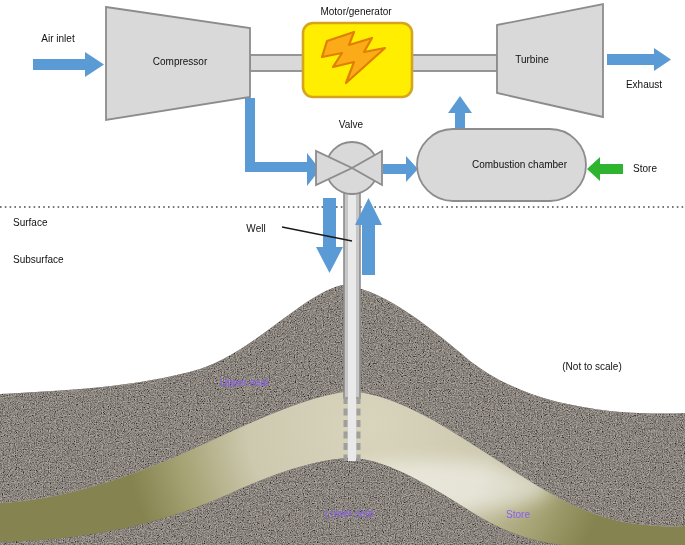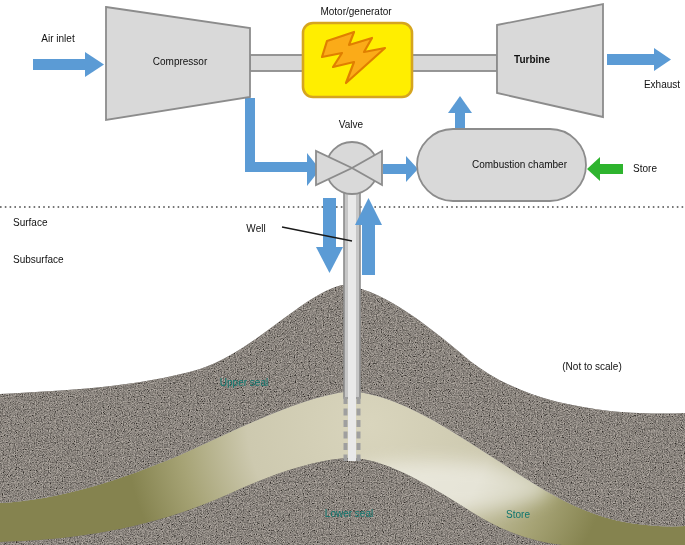--- a/index.html
+++ b/index.html
@@ -2,21 +2,21 @@
 <html><head>
 <meta charset="utf-8">
 <style>
   html,body{margin:0;padding:0;background:#fff;}
   .stage{position:relative;width:685px;height:545px;background:#ffffff;
          font-family:"Liberation Sans",sans-serif;overflow:hidden;}
   .stage svg{position:absolute;left:0;top:0;}
   .lbl{position:absolute;transform:translate(-50%,-50%);font-size:10px;color:#111;
        white-space:nowrap;line-height:1.25;}
   .lbl.left{transform:translate(0,-50%);margin-top:36px;}
-  .lbl.white{color:#0f766e;}
+  .lbl.white{color:#8b5cf6;}
   .lbl.wrap{white-space:normal;text-align:right;width:132px;}
   .machine{stroke-width:1.8;}
   .valve-part{stroke-width:1.8;}
   .motor-box{stroke-width:2.6;}
   .bolt{stroke-width:2.2;stroke-linejoin:round;}
   .pipe-outer{stroke-width:1.6;}
   .arrow{stroke:none;}
 </style>
 </head>
 <body>
@@ -124,22 +124,22 @@
       <rect class="motor-box" x="303" y="23" width="109" height="74" rx="10" ry="10" fill="#ffee00" stroke="#d6a51f"></rect>
       <path class="bolt" fill="#fbab18" stroke="#e07f00" d="M327,41 L354,32 L349,45 L372,38 L364,52 L385,48 L346,83 L354,62 L333,67 L342,53 L322,57 Z"></path>
     </g>
 
     <line x1="282" y1="227" x2="352" y2="241" stroke="#1a1a1a" stroke-width="1.3"></line>
   </svg>
 
   <div class="lbl" style="left:58px;top:39px;">Air inlet</div>
   <div class="lbl" style="left:356px;top:12px;">Motor/generator</div>
   <div class="lbl" style="left:180px;top:62px;">Compressor</div>
-  <div class="lbl" style="left:532px;top:60px;font-weight:bold;">Turbine</div>
-  <div class="lbl" style="left:644px;top:85px;margin-left:18px;">Exhaust</div>
+  <div class="lbl" style="left:532px;top:60px;">Turbine</div>
+  <div class="lbl" style="left:644px;top:85px;">Exhaust</div>
   <div class="lbl" style="left:351px;top:125px;">Valve</div>
   <div class="lbl wrap" style="left:501px;top:165px;">Combustion chamber</div>
   <div class="lbl" style="left:645px;top:169px;">Store</div>
   <div class="lbl left" style="left:13px;top:187px;">Surface</div>
   <div class="lbl left" style="left:13px;top:224px;">Subsurface</div>
   <div class="lbl" style="left:256px;top:229px;">Well</div>
   <div class="lbl white" style="left:244px;top:383px;">Upper seal</div>
   <div class="lbl" style="left:592px;top:367px;">(Not to scale)</div>
   <div class="lbl white" style="left:349px;top:514px;">Lower seal</div>
   <div class="lbl white" style="left:518px;top:515px;">Store</div>

